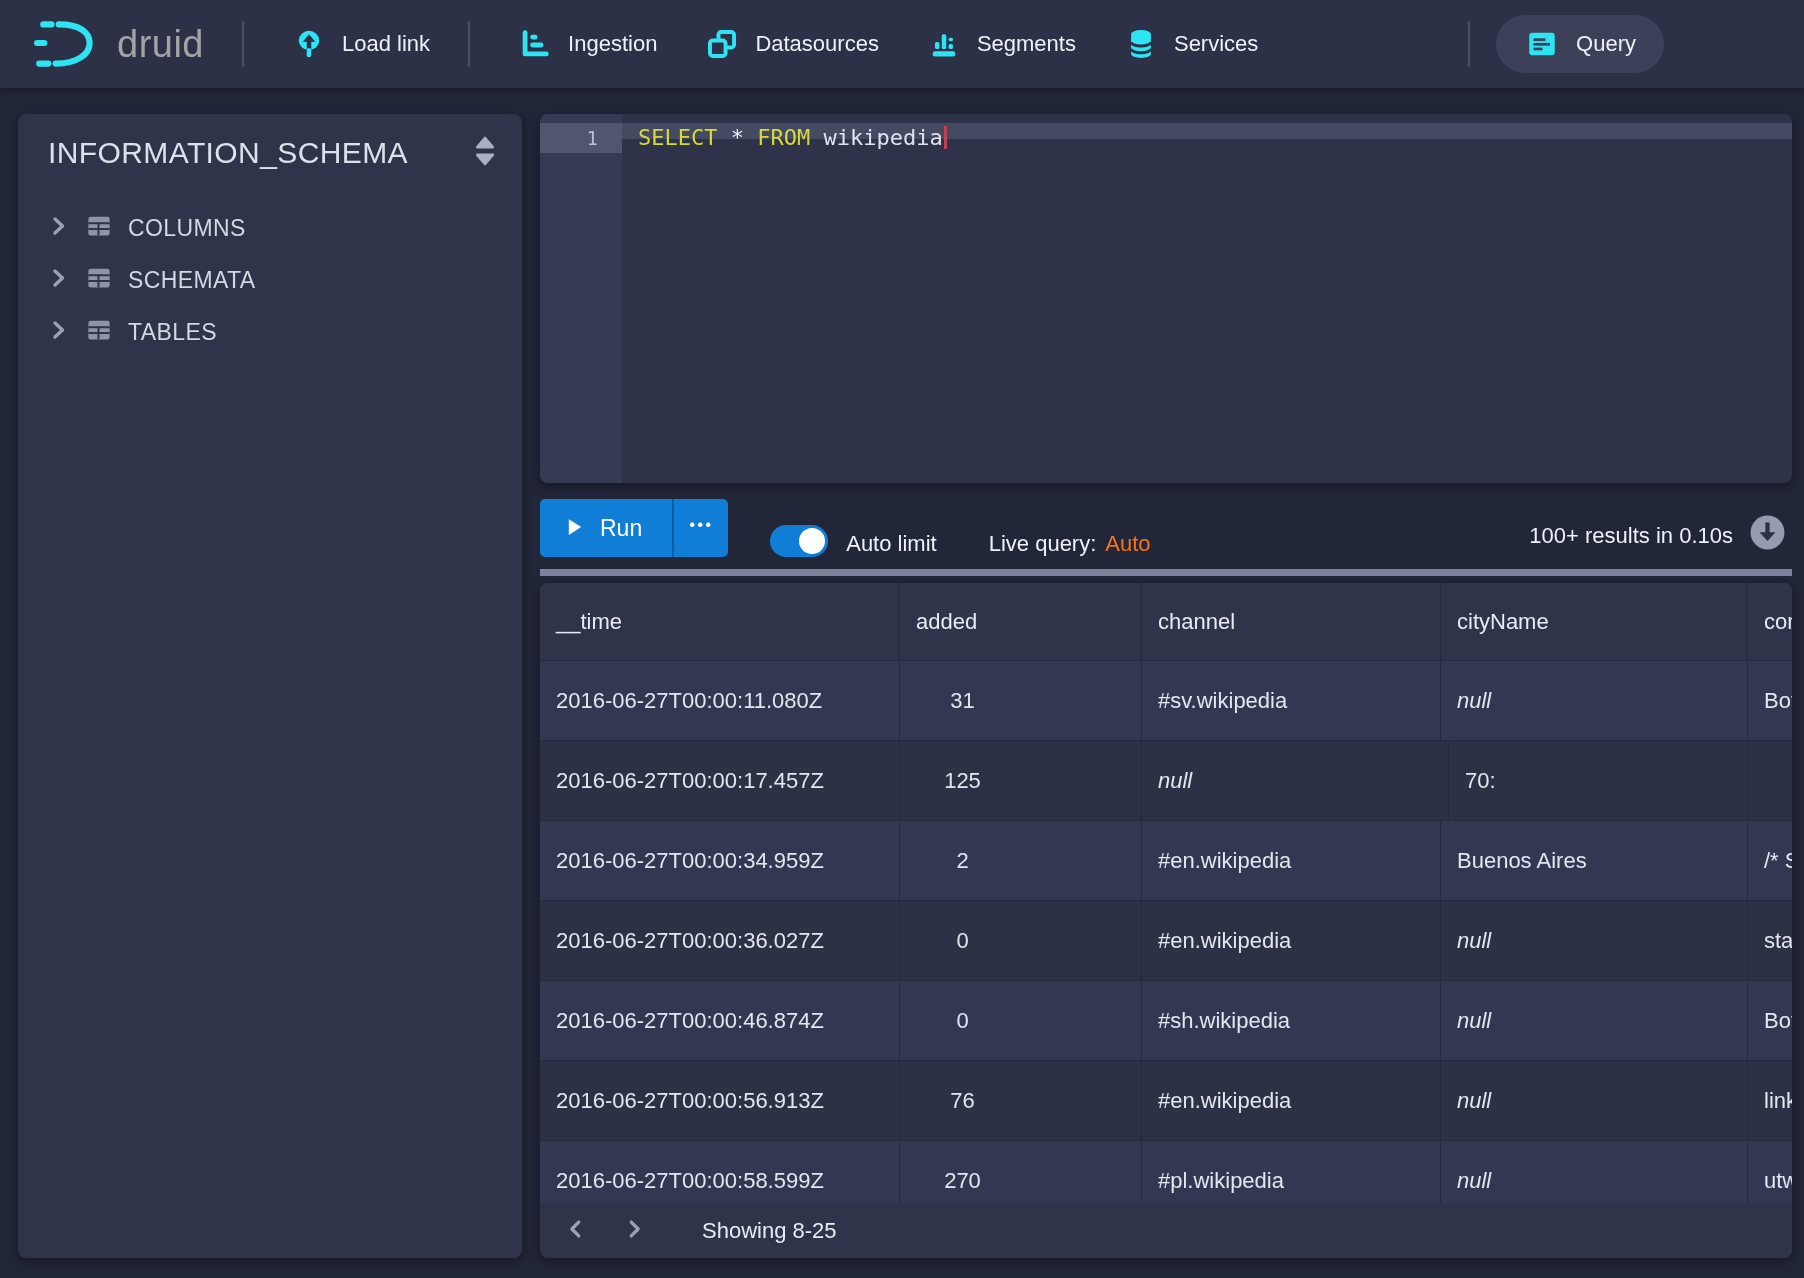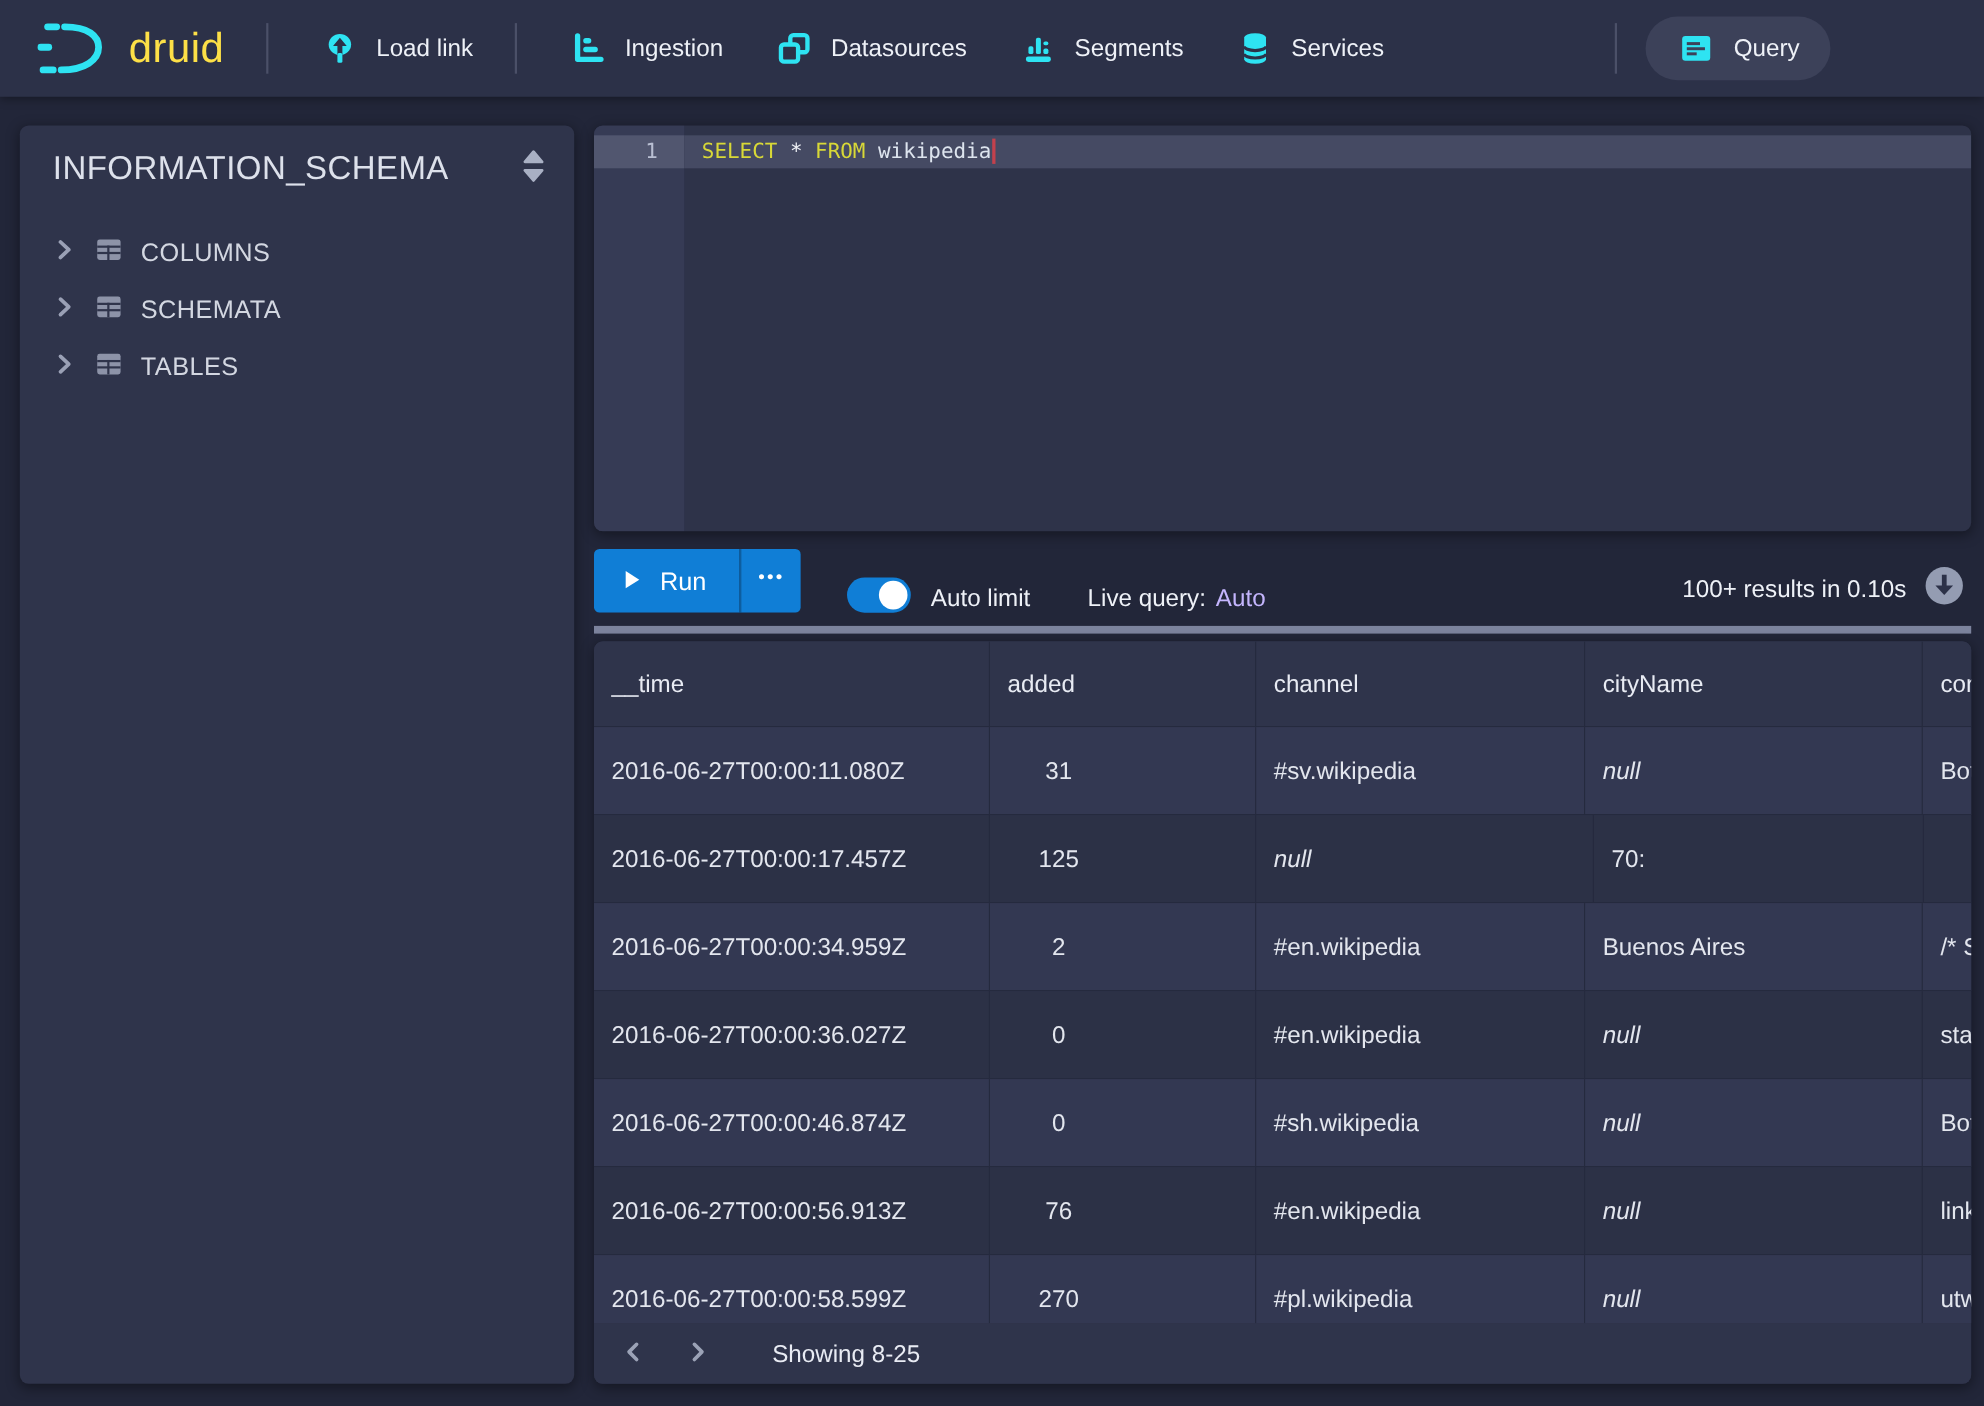--- a/index.html
+++ b/index.html
@@ -11,21 +11,21 @@
     -webkit-font-smoothing:antialiased;
   }
 
   
   .nav {
     position:absolute; top:0; left:0; right:0; height:88px;
     background:#2c3148; display:flex; align-items:center;
     box-shadow:0 2px 8px rgba(0,0,0,.35); z-index:5;
   }
   .brand { display:flex; align-items:center; margin-left:34px; gap:15px; }
-  .brand-text { color:#fde047; font-size:38px; letter-spacing:.5px; }
+  .brand-text { color:#a3a3a3; font-size:38px; letter-spacing:.5px; }
   .nav-sep { width:2px; height:46px; background:#4b5068; margin-left:38px; }
   .nav-item {
     display:flex; align-items:center; gap:16px;
     color:#eef1f7; font-size:22px; margin-left:48px; cursor:pointer;
   }
   .nav-icon { display:flex; align-items:center; }
   .nav-right { margin-left:auto; display:flex; align-items:center; margin-right:140px; }
   .nav-right .nav-sep { margin-left:0; margin-right:26px; }
   .nav-item.active {
     margin-left:0; background:#3c4159; border-radius:29px;
@@ -52,21 +52,21 @@
     position:absolute; left:540px; top:114px; width:1252px; height:369px;
     background:#2e3349; border-radius:8px; overflow:hidden; display:flex;
     box-shadow:0 3px 12px rgba(0,0,0,.4);
     font-family:"DejaVu Sans Mono", monospace;
   }
   .gutter { width:82px; background:#363b55; padding-top:9px; }
   .ln { height:30px; line-height:30px; text-align:right; padding-right:24px;
         color:#9ba1b6; font-size:19px; }
   .ln.active { background:#51566f; color:#b9bfd2; }
   .code { flex:1; padding-top:9px; }
-  .code-line { height:30px; line-height:30px; padding-left:16px; white-space:pre; font-size:19px; }
+  .code-line { height:16px; line-height:30px; padding-left:16px; white-space:pre; font-size:22px; }
   .code-line.active { background:#454a63; }
   .tok-kw { color:#d8d837; margin-right:1ch; }
   .tok-op { color:#eef0f5; margin-right:1ch; }
   .tok-id { color:#dde4ee; }
   .cursor { display:inline-block; width:3px; height:23px; background:#c2414d;
             vertical-align:middle; margin-left:1px; margin-top:-3px; }
 
   
   .toolbar {
     position:absolute; left:540px; top:499px; width:1252px; height:58px;
@@ -83,21 +83,21 @@
     border-left:2px solid rgba(10,56,96,.45);
     width:56px; display:flex; align-items:center; justify-content:center;
     font-size:17px; letter-spacing:2px; padding-bottom:6px;
   }
   .toggle { margin-left:42px; width:58px; height:32px; border-radius:16px;
             background:#107ed6; position:relative; cursor:pointer; flex:none; }
   .toggle-knob { position:absolute; right:3px; top:3px; width:26px; height:26px;
                  border-radius:50%; background:#fff; }
   .auto-limit { margin-left:18px; color:#eef1f7; font-size:22px; }
   .live-query { margin-left:52px; color:#eef1f7; font-size:22px; }
-  .live-query .val { color:#c4b5fd; margin-left:9px; cursor:pointer; }
+  .live-query .val { color:#f97316; margin-left:9px; cursor:pointer; }
   .results-summary { margin-left:auto; display:flex; align-items:center; gap:16px;
                      color:#eef1f7; font-size:22px; margin-right:6px; }
 
   .progress { position:absolute; left:540px; top:569px; width:1252px; height:7px;
               background:#7c839d; }
 
   
   .results {
     position:absolute; left:540px; top:583px; width:1252px; height:675px;
     background:#2f344b; border-radius:8px; overflow:hidden;

